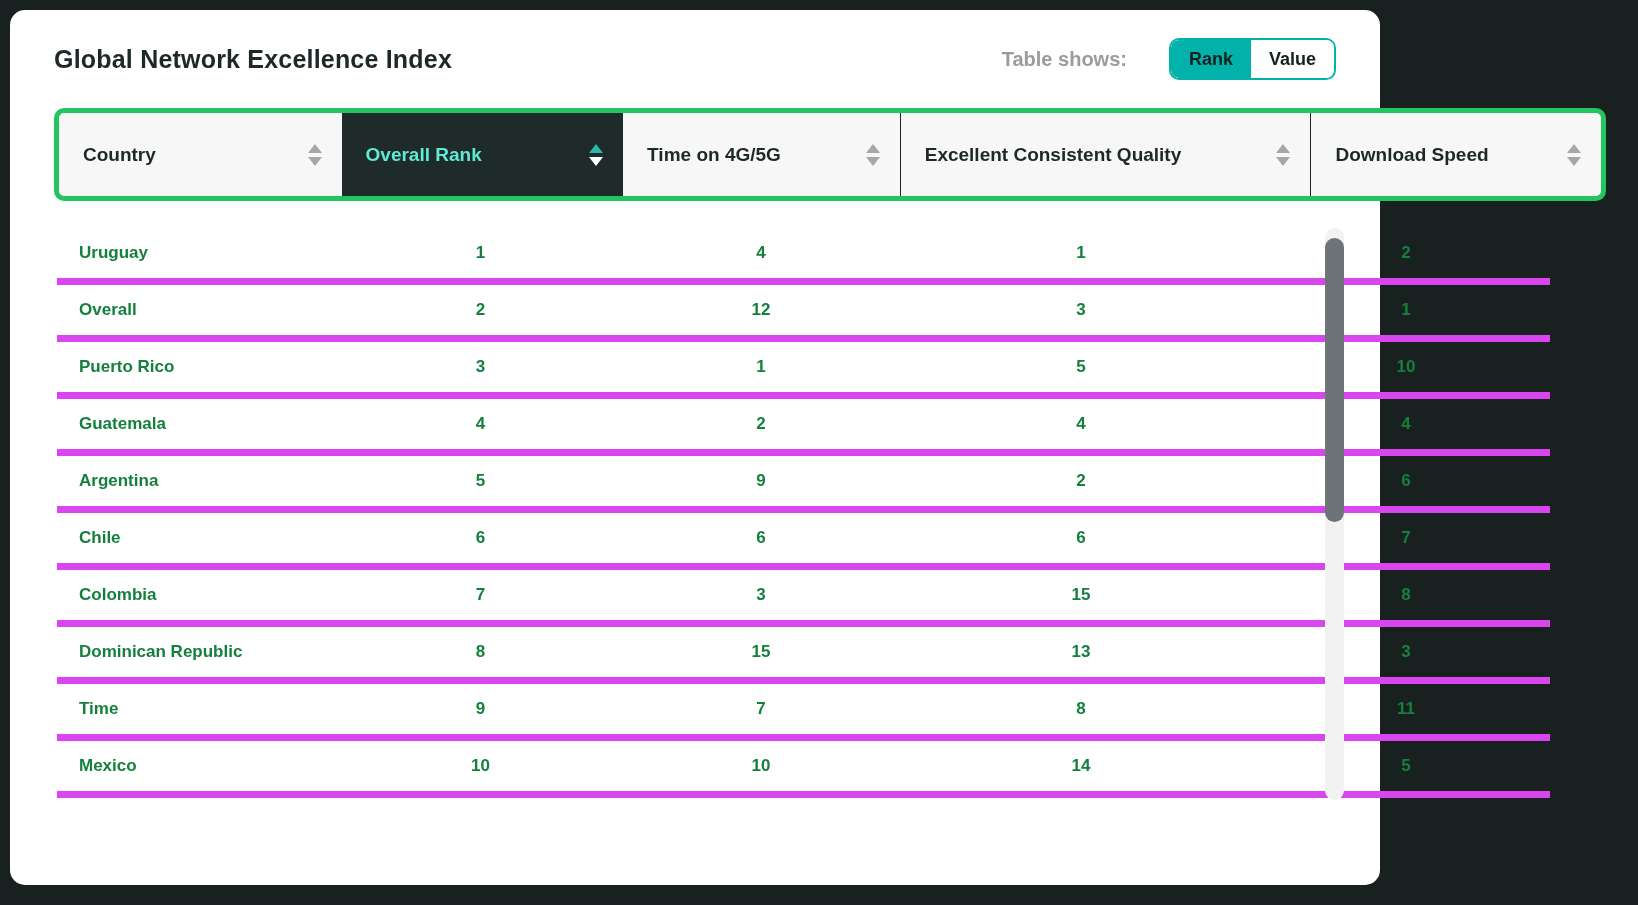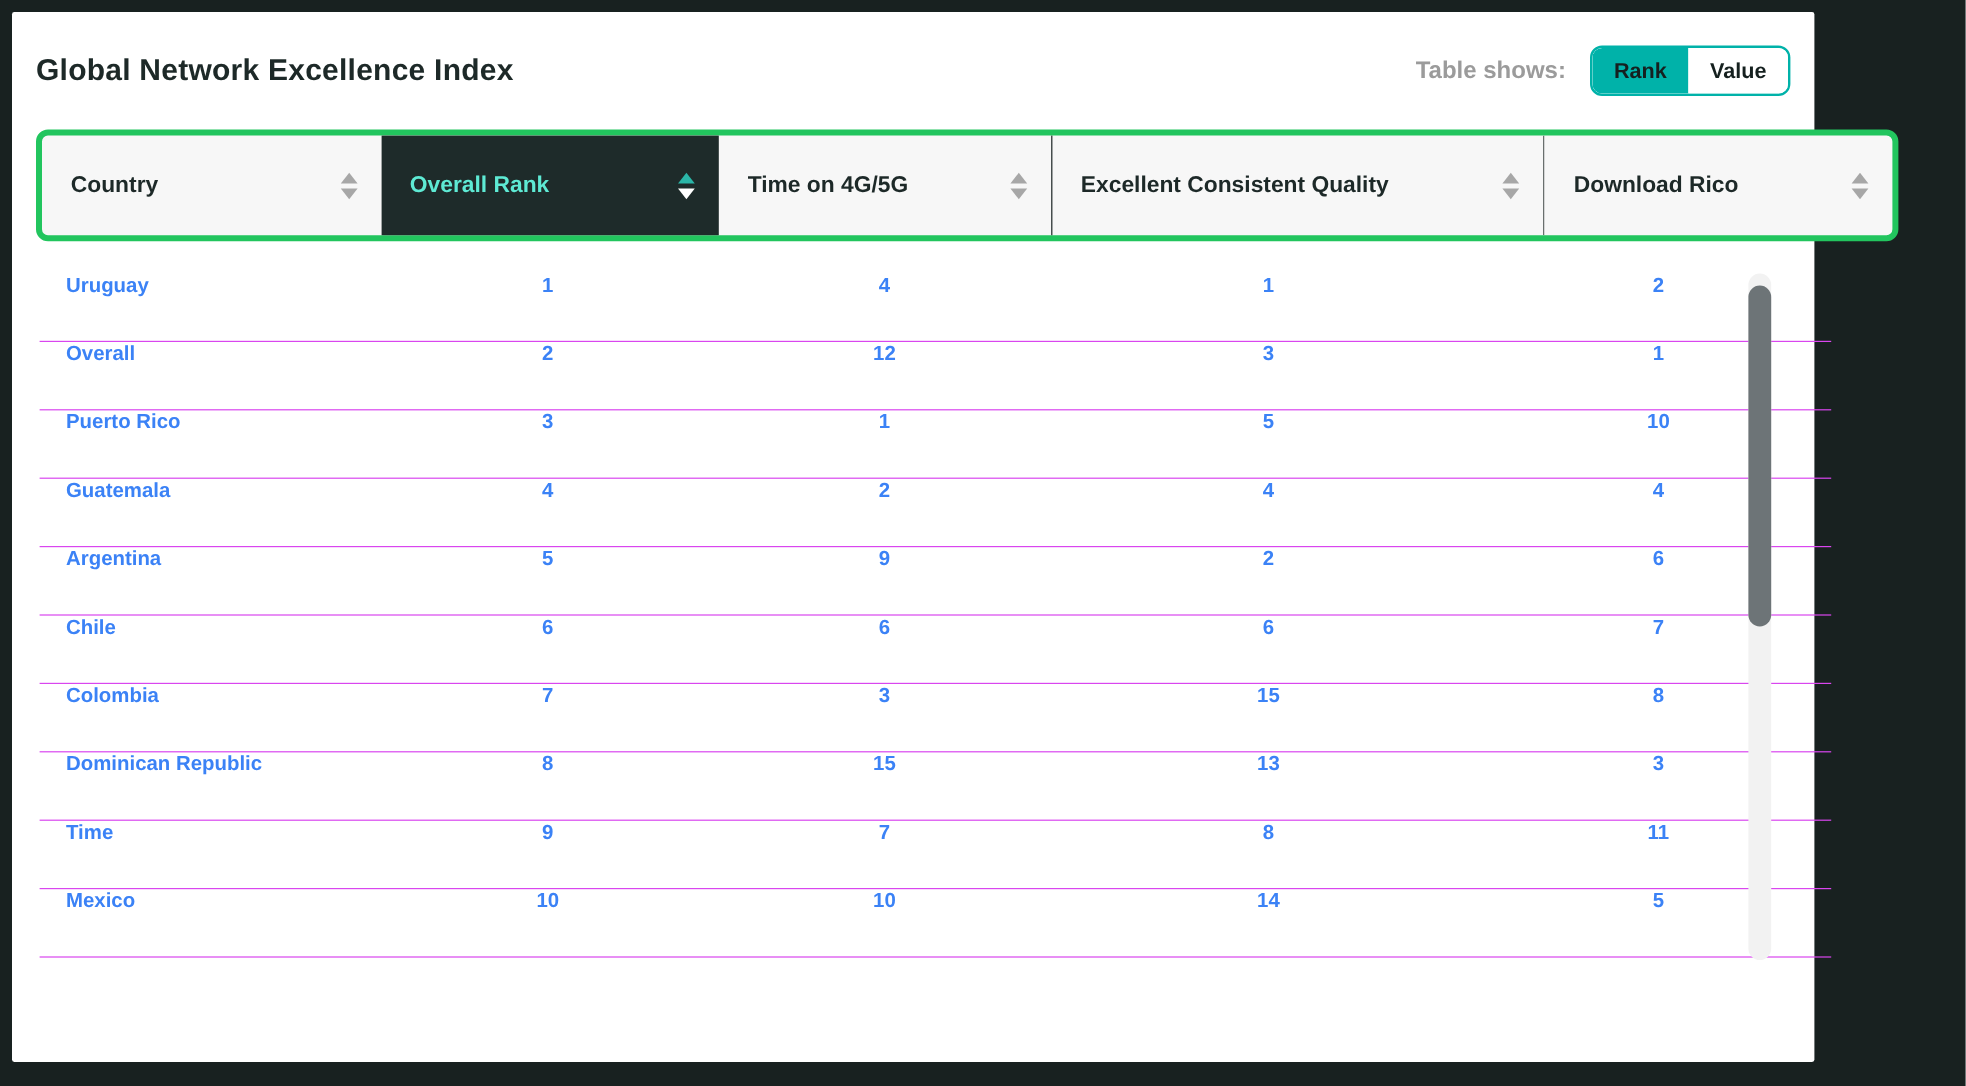--- a/index.html
+++ b/index.html
@@ -7,24 +7,24 @@
   body {
     background: #182120;
     font-family: "Liberation Sans", sans-serif;
     position: relative;
     overflow: hidden;
     color: #1d2928;
   }
   .card {
     position: absolute;
     left: 10px; top: 10px;
-    width: 1502px; height: 875px;
+    width: 1370px; height: 875px;
     background: #ffffff;
-    border-radius: 2px;
-    padding: 0 20px;
+    border-radius: 15px;
+    padding: 0 44px;
   }
   
   .card-header {
     height: 98px;
     display: flex;
     align-items: center;
     justify-content: space-between;
   }
   .page-title {
     font-size: 25px;
@@ -39,20 +39,21 @@
     color: #9b9b9b;
     margin-right: 20px;
   }
   .toggle {
     display: flex;
     height: 42px;
     border: 2px solid #00b2a9;
     border-radius: 10px;
     overflow: hidden;
     background: #ffffff;
+    margin-left: 22px;
   }
   .toggle .seg {
     border: none;
     background: #ffffff;
     font-family: "Liberation Sans", sans-serif;
     font-size: 18px;
     font-weight: 600;
     color: #15201f;
     padding: 0 18px;
     cursor: pointer;
@@ -103,25 +104,26 @@
   .arrows { display: flex; flex-direction: column; gap: 4px; margin-left: 10px; }
   .tri { display: block; width: 0; height: 0; border-left: 7px solid transparent; border-right: 7px solid transparent; }
   .tri.up { border-bottom: 9px solid #a7a7a7; }
   .tri.down { border-top: 9px solid #a7a7a7; }
   .hc2 .tri.up { border-bottom-color: #2bb6a8; }
   .hc2 .tri.down { border-top-color: #ffffff; }
   
   .tbody { margin-top: 27px; margin-left: 3px; width: 1493px; }
   .trow {
     display: flex;
+    align-items: center;
     height: 57px;
-    border-bottom: 1px solid #d946ef;
+    border-bottom: 7px solid #d946ef;
     font-size: 17px;
     font-weight: 600;
-    color: #3b82f6;
+    color: #15803d;
   }
   .c { flex: none; }
   .c.country { width: 282px; padding-left: 22px; }
   .c.num { text-align: center; }
   .bc2 { width: 283px; }
   .bc3 { width: 278px; }
   .bc4 { width: 362px; }
   .bc5 { width: 288px; }
   
   .sb-track {
@@ -183,21 +185,21 @@
         </span>
     </div>
     <div class="hcell hc4">
       <span>Excellent Consistent Quality</span>
       <span class="arrows">
           <i class="tri up"></i>
           <i class="tri down"></i>
         </span>
     </div>
     <div class="hcell hc5">
-      <span>Download Rico</span>
+      <span>Download Speed</span>
       <span class="arrows">
           <i class="tri up"></i>
           <i class="tri down"></i>
         </span>
     </div>
   </div>
 
   <div class="tbody">
     <div class="trow">
       <div class="c country">Uruguay</div>

